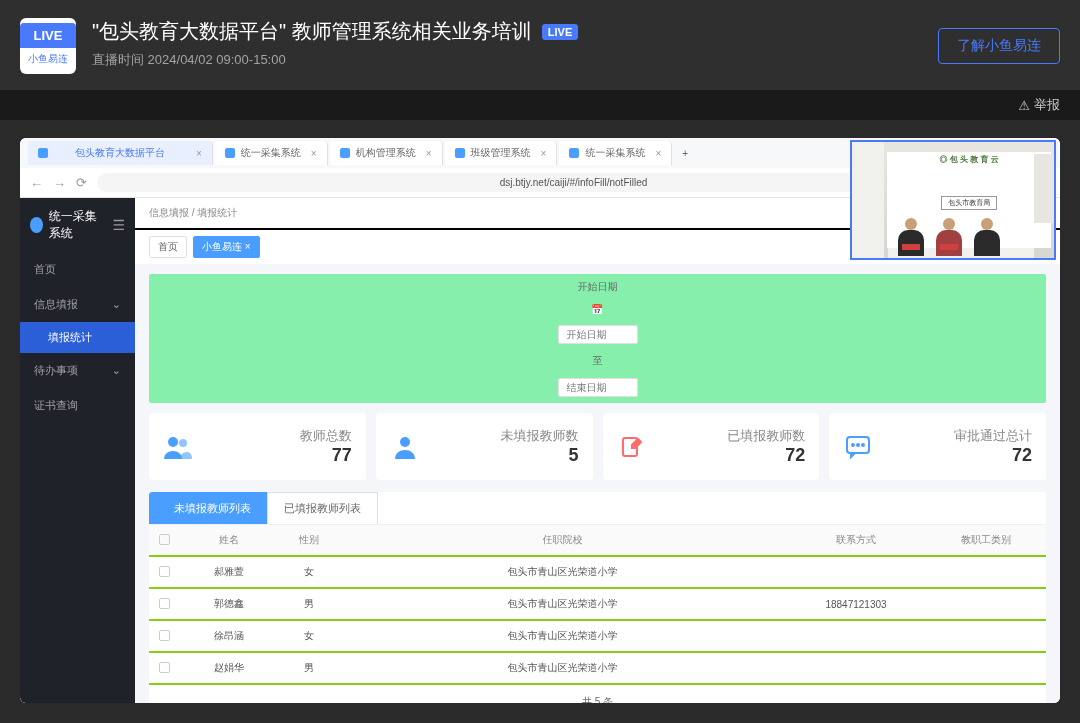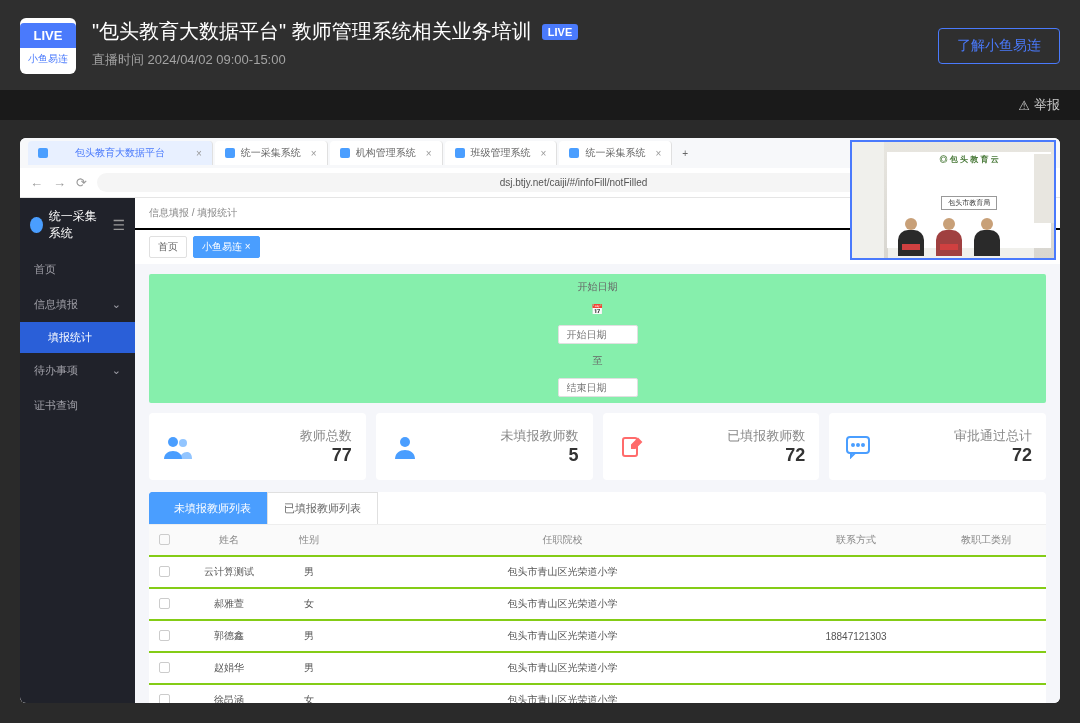--- a/index.html
+++ b/index.html
@@ -501,54 +501,46 @@
                 <th style="width:100px">姓名</th>
                 <th style="width:60px">性别</th>
                 <th>任职院校</th>
                 <th style="width:140px">联系方式</th>
                 <th style="width:120px">教职工类别</th>
               </tr>
             </thead>
             <tbody id="tbody">
                 <tr>
                   <td><span class="cb"></span></td>
-    <td>云计算测试</td>
-    <td>男</td>
-    <td>包头市青山区光荣道小学</td>
-    <td></td>
-    <td></td>
-                </tr>
-                <tr>
-                  <td><span class="cb"></span></td>
     <td>郝雅萱</td>
     <td>女</td>
     <td>包头市青山区光荣道小学</td>
     <td></td>
     <td></td>
                 </tr>
                 <tr>
                   <td><span class="cb"></span></td>
     <td>郭德鑫</td>
     <td>男</td>
     <td>包头市青山区光荣道小学</td>
     <td>18847121303</td>
     <td></td>
                 </tr>
                 <tr>
                   <td><span class="cb"></span></td>
-    <td>赵娟华</td>
-    <td>男</td>
+    <td>徐昂涵</td>
+    <td>女</td>
     <td>包头市青山区光荣道小学</td>
     <td></td>
     <td></td>
                 </tr>
                 <tr>
                   <td><span class="cb"></span></td>
-    <td>徐昂涵</td>
-    <td>女</td>
+    <td>赵娟华</td>
+    <td>男</td>
     <td>包头市青山区光荣道小学</td>
     <td></td>
     <td></td>
                 </tr>
               </tbody>
           </table>
           <div class="pagination">
             <span>共 5 条</span>
             <select class="pg-select">
               <option>10条/页</option>

